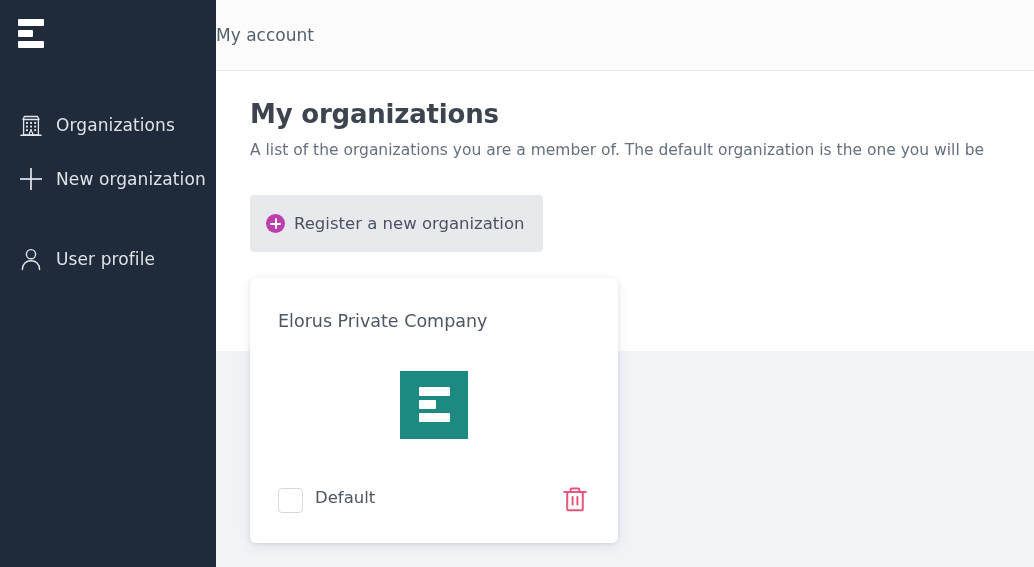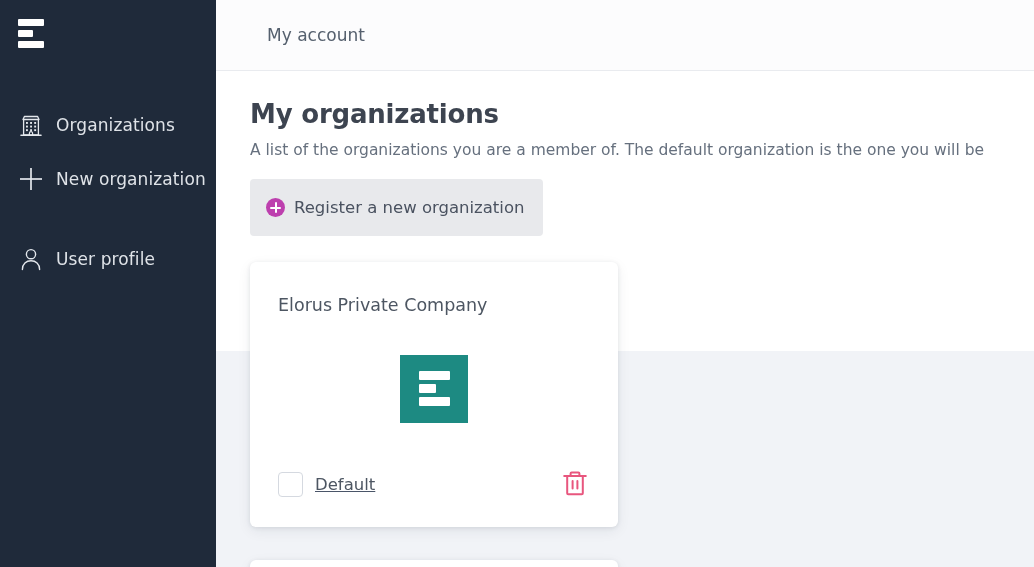--- a/index.html
+++ b/index.html
@@ -90,21 +90,20 @@
     background: #ffffff;
     overflow: hidden;
   }
 
   .topbar {
     height: 71px;
     background: #fcfcfd;
     border-bottom: 1px solid #e9ebef;
     display: flex;
     align-items: center;
-    padding-left: 51px;
   }
   .topbar-title {
     font-size: 17px;
     color: #55606e;
   }
 
   
   .content-wash {
     position: absolute;
     left: 0;
@@ -126,21 +125,21 @@
     font-weight: 700;
     color: #3d4450;
     letter-spacing: -0.2px;
     margin-bottom: 12px;
   }
 
   .page-desc {
     font-size: 15.5px;
     color: #66707e;
     white-space: nowrap;
-    margin-bottom: 20px;
+    margin-bottom: 36px;
   }
 
   .register-btn {
     display: inline-flex;
     align-items: center;
     background: #e8e9ec;
     border: none;
     border-radius: 4px;
     height: 57px;
     padding: 0 19px 0 16px;
@@ -229,23 +228,21 @@
 
   .card-footer {
     display: flex;
     align-items: center;
     justify-content: space-between;
     padding-bottom: 27px;
   }
 
   .default-wrap {
     display: flex;
-    align-items: center;
     cursor: pointer;
-    text-decoration: underline;
   }
   .checkbox {
     width: 25px;
     height: 25px;
     border: 1.6px solid #d5d9e0;
     border-radius: 4px;
     background: #fff;
     flex: 0 0 25px;
   }
   .default-label {

